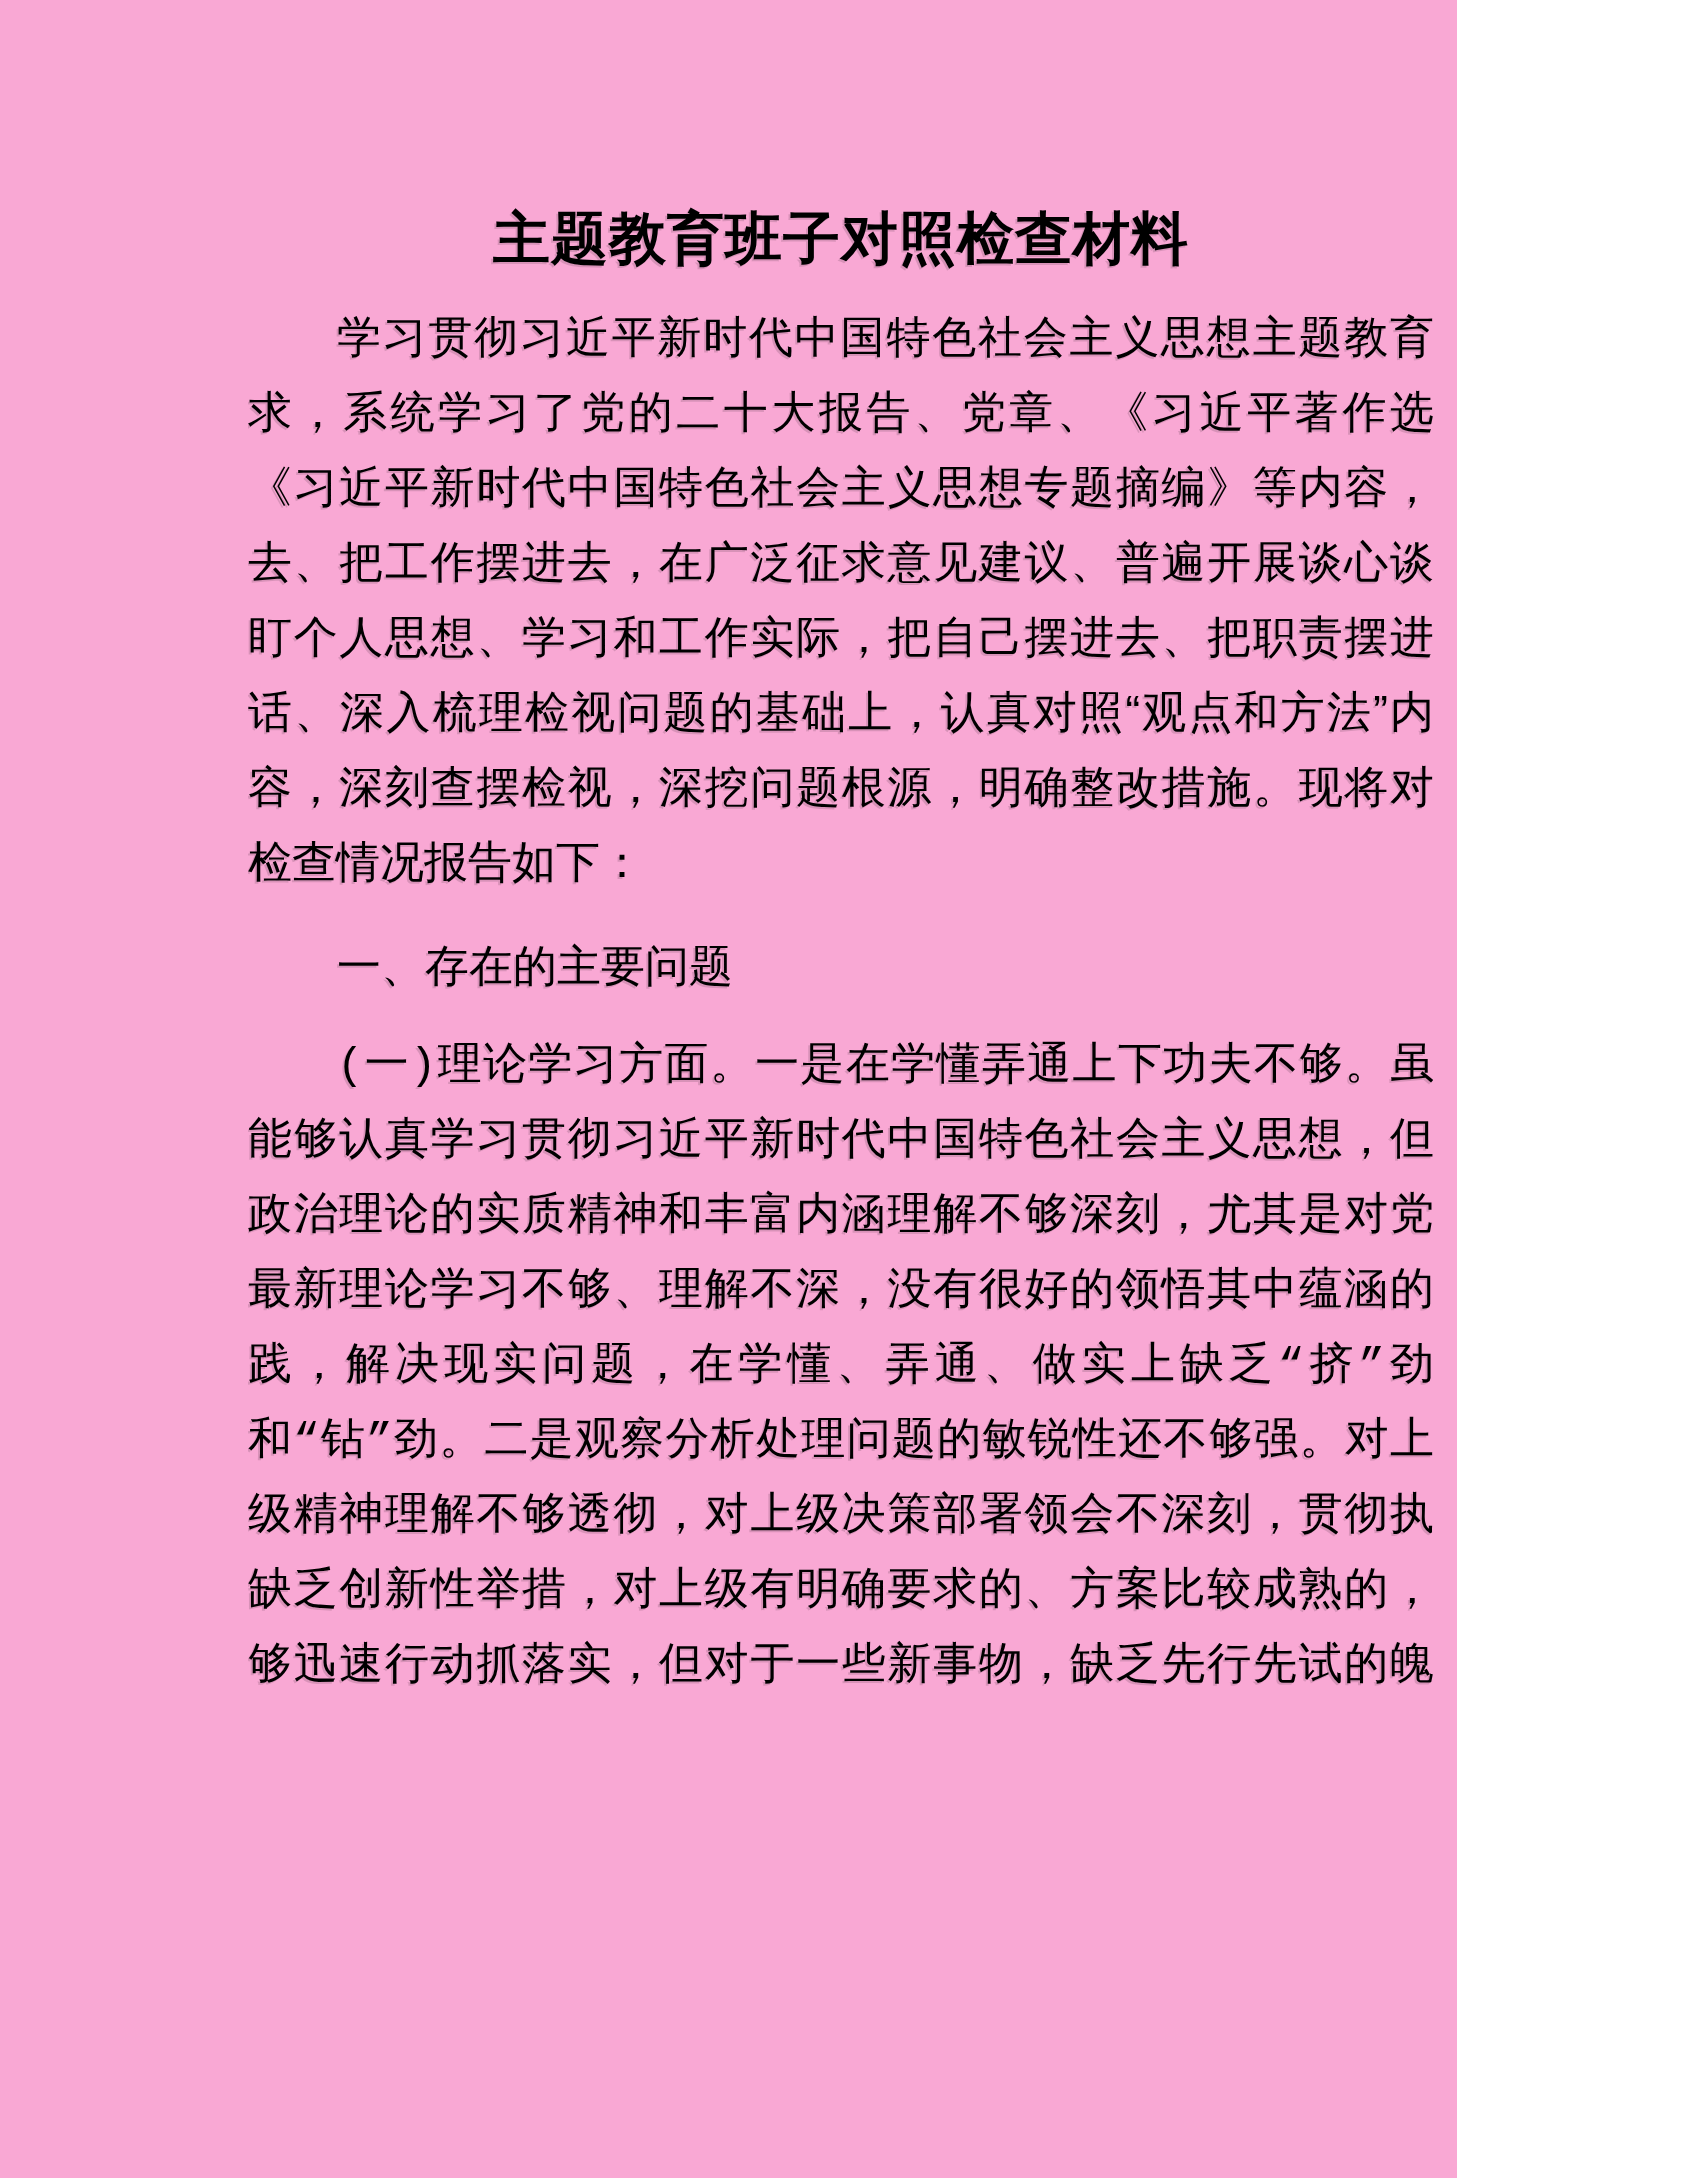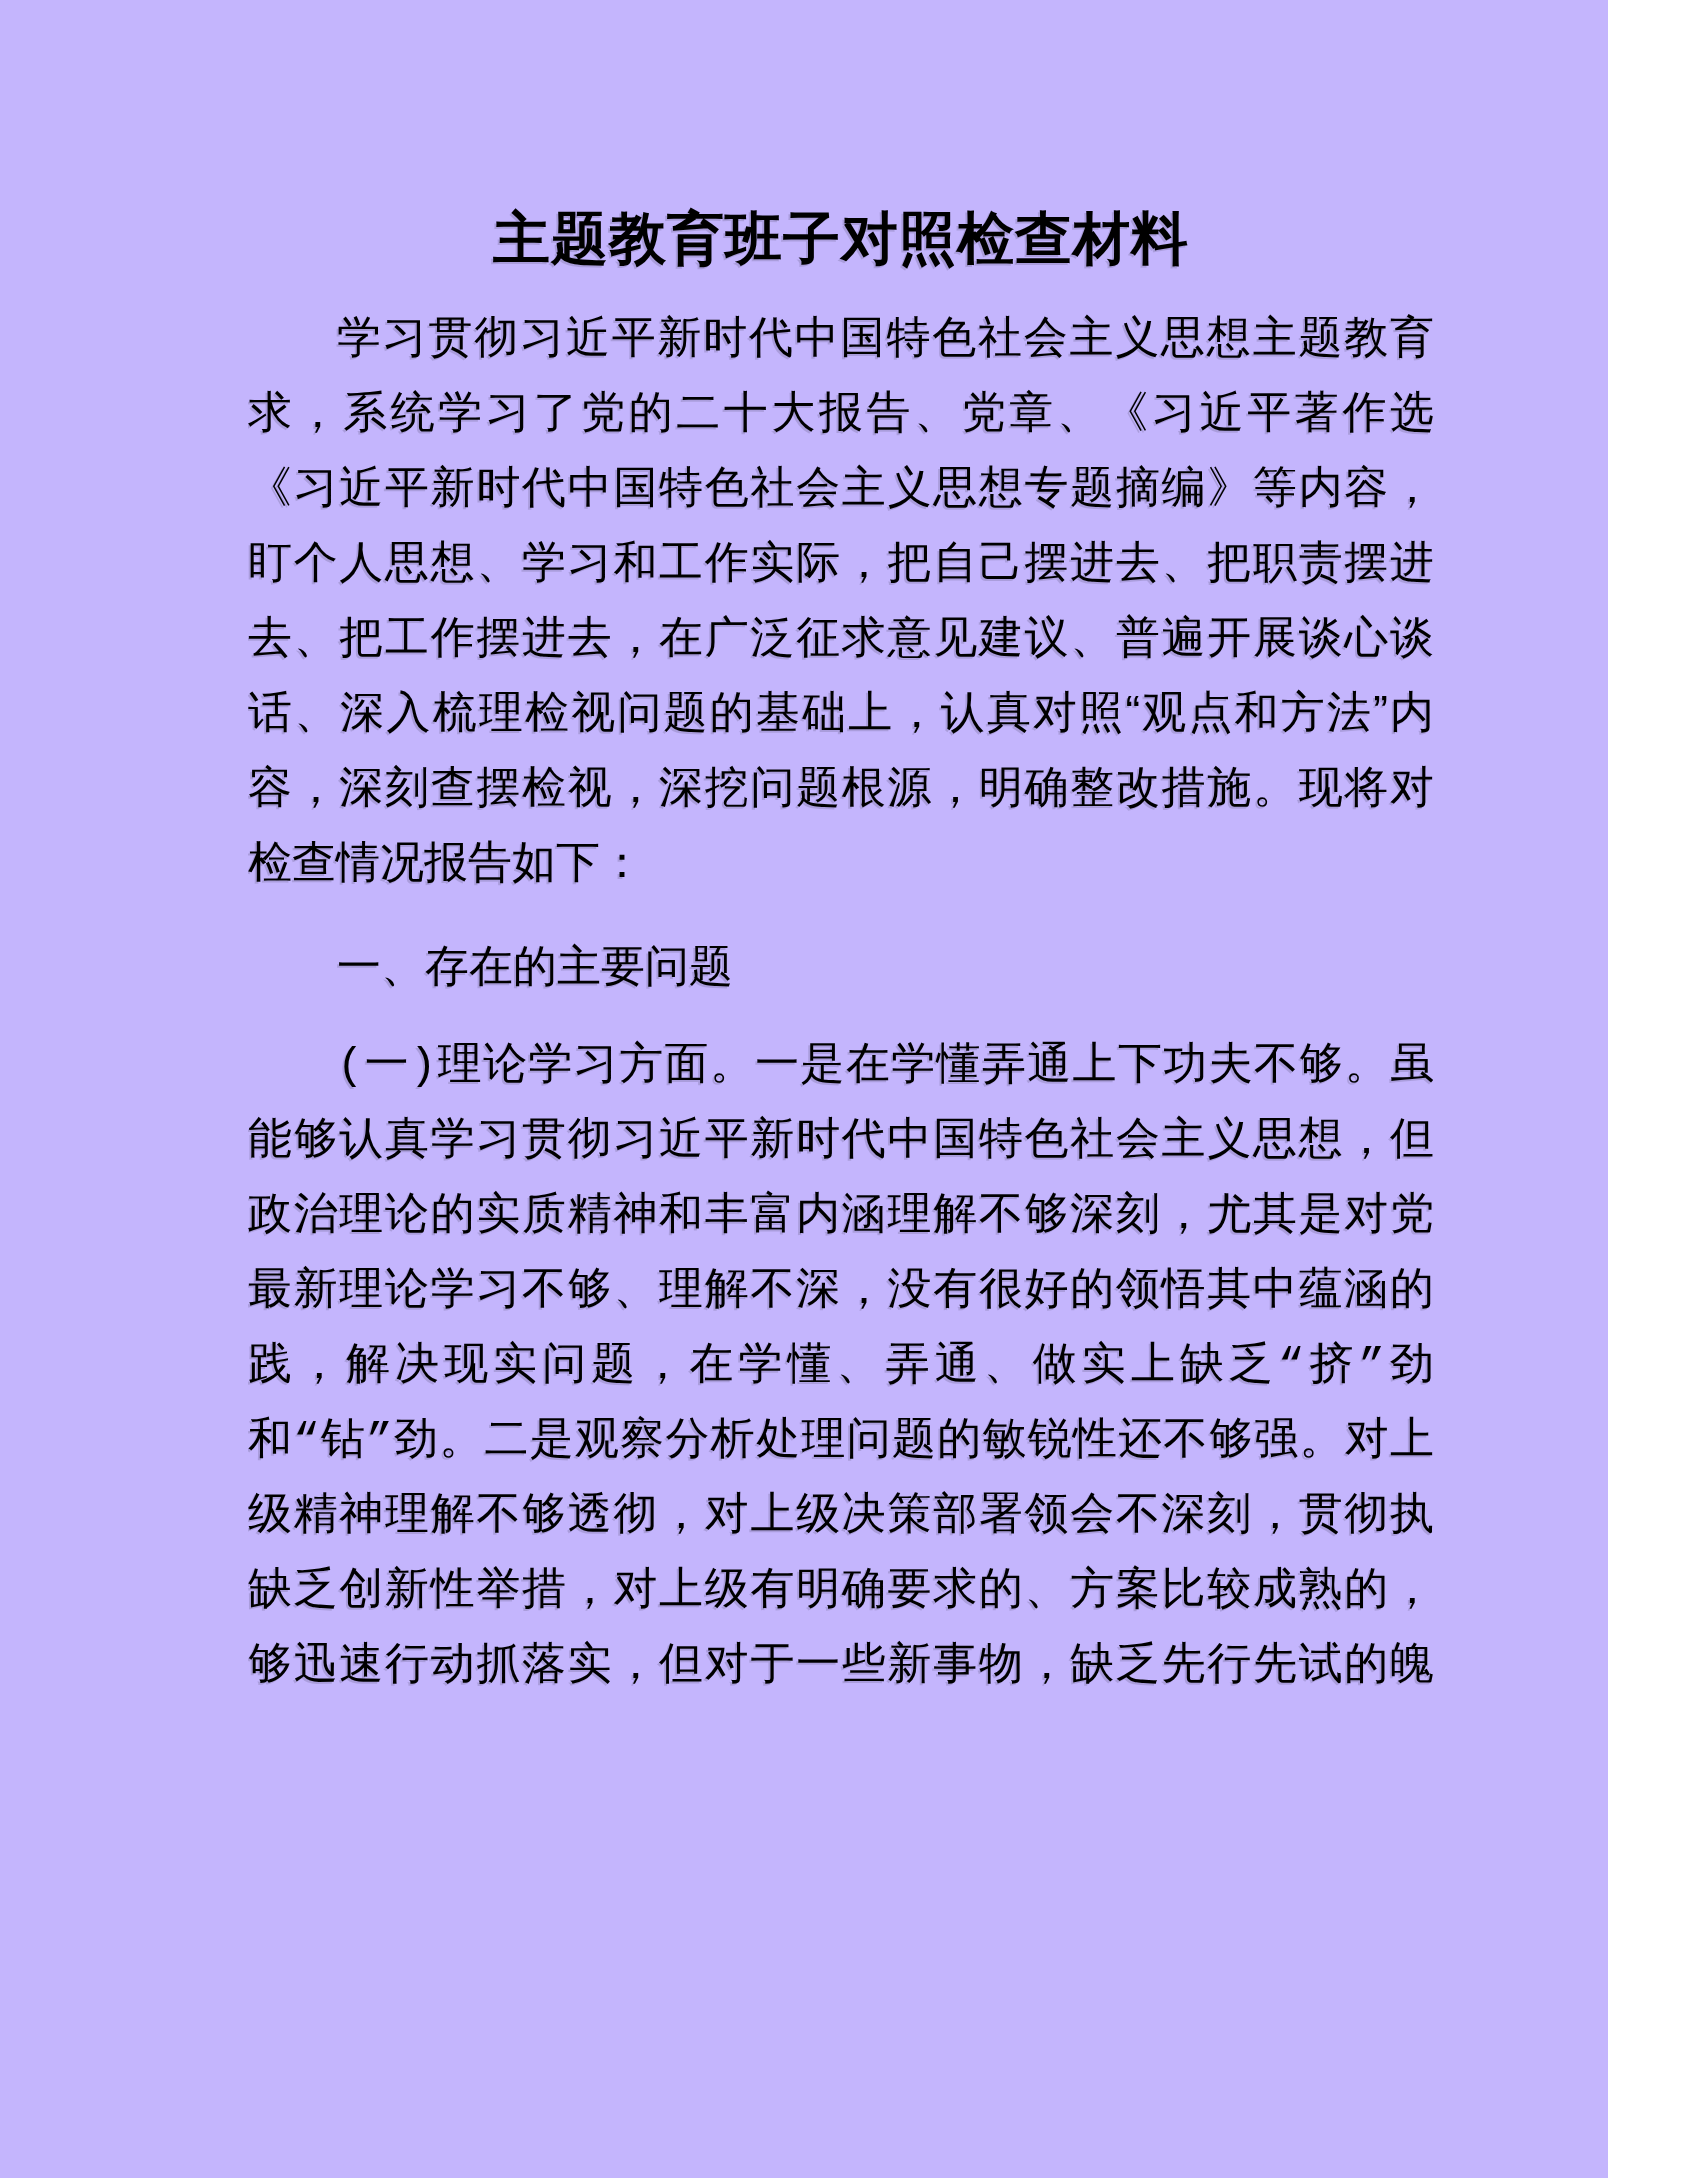--- a/index.html
+++ b/index.html
@@ -2,23 +2,23 @@
 <html><head>
 <meta charset="utf-8">
 <style>
   html, body {
     margin: 0;
     padding: 0;
     background: #ffffff;
   }
   .page {
     position: relative;
-    width: 1608px;
+    width: 1457px;
     height: 2178px;
-    background: #c4b5fd;
+    background: #f9a8d4;
     color: #000000;
     font-family: "Liberation Sans", "DejaVu Sans", sans-serif;
     overflow: hidden;
   }
   .doc {
     position: absolute;
     left: 248px;
     top: 0;
     width: 1186px;
   }
@@ -60,22 +60,22 @@
 
 <div class="page">
   <div class="doc">
 
     <div class="doc-title">主题教育班子对照检查材料</div>
 
     <div class="para para-body">
       <div class="line indent">学习贯彻习近平新时代中国特色社会主义思想主题教育开</div>
       <div class="line">求，系统学习了党的二十大报告、党章、《习近平著作选读》</div>
       <div class="line">《习近平新时代中国特色社会主义思想专题摘编》等内容，紧</div>
+      <div class="line">去、把工作摆进去，在广泛征求意见建议、普遍开展谈心谈</div>
       <div class="line">盯个人思想、学习和工作实际，把自己摆进去、把职责摆进</div>
-      <div class="line">去、把工作摆进去，在广泛征求意见建议、普遍开展谈心谈</div>
       <div class="line">话、深入梳理检视问题的基础上，认真对照“观点和方法”内</div>
       <div class="line">容，深刻查摆检视，深挖问题根源，明确整改措施。现将对照</div>
       <div class="line no-just">检查情况报告如下：</div>
     </div>
 
     <div class="para para-heading">
       <div class="line indent no-just">一、存在的主要问题</div>
     </div>
 
     <div class="para para-body-2">

